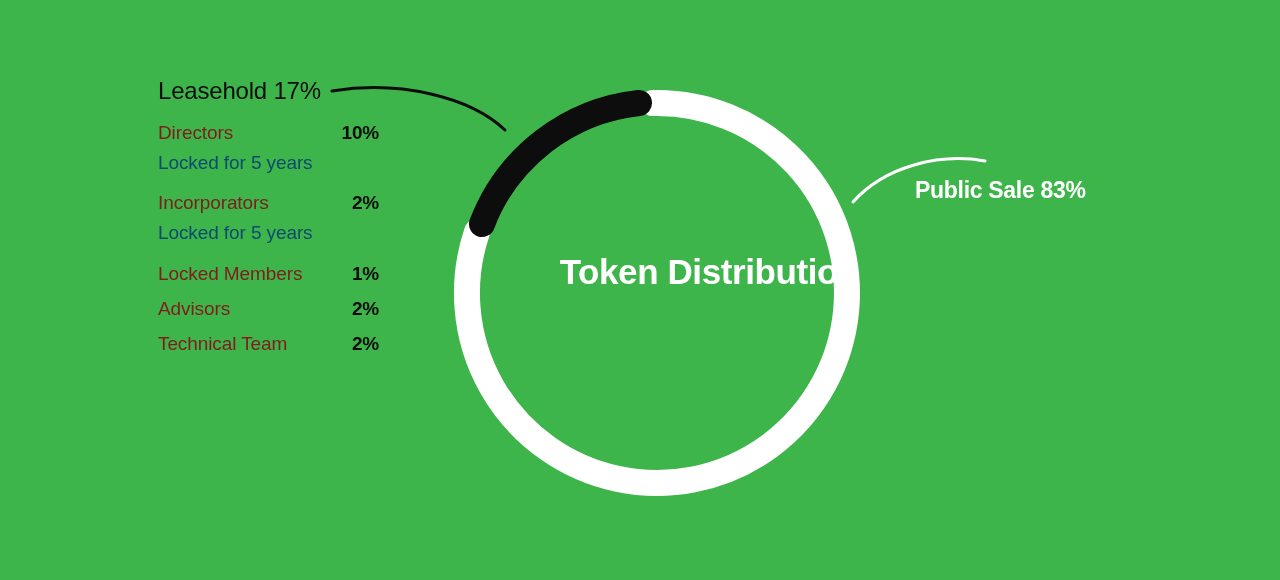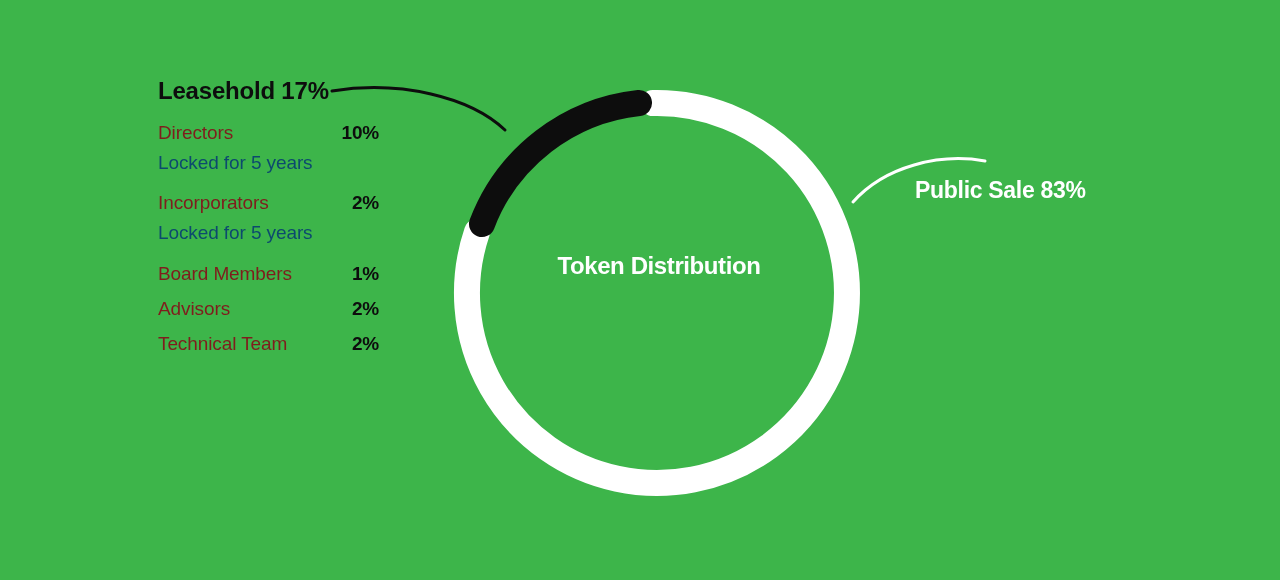--- a/index.html
+++ b/index.html
@@ -22,21 +22,21 @@
 
   
   #legend {
     position: absolute;
     left: 158px;
     top: 78px;
     width: 220px;
   }
   #legend-title {
     font-size: 24px;
-    font-weight: bold;
+    font-weight: normal;
     color: #0d0d0d;
     letter-spacing: -0.2px;
     white-space: nowrap;
     line-height: 1.1;
   }
   .legend-row {
     position: relative;
     margin-top: 18px;
     height: auto;
   }
@@ -77,24 +77,25 @@
   }
   #center-text {
     position: absolute;
     left: 459px;
     top: 252px;
     width: 400px;
     text-align: center;
     color: #ffffff;
   }
   #center-title {
-    font-size: 24px;
+    font-size: 35px;
     font-weight: bold;
     letter-spacing: -0.4px;
     line-height: 1.15;
+    text-align: right;
   }
   #center-value {
     font-size: 33px;
     font-weight: bold;
     letter-spacing: -0.3px;
     line-height: 1.25;
   }
 
   
   #callout {
@@ -152,21 +153,21 @@
       <div class="legend-pct">10%</div>
     </div>
 
     <div class="legend-row">
       <div class="legend-label">Incorporators</div>
       <div class="legend-sub">Locked for 5 years</div>
       <div class="legend-pct">2%</div>
     </div>
 
     <div class="legend-row">
-      <div class="legend-label">Board Members</div>
+      <div class="legend-label">Locked Members</div>
       <div class="legend-pct">1%</div>
     </div>
 
     <div class="legend-row tight">
       <div class="legend-label">Advisors</div>
       <div class="legend-pct">2%</div>
     </div>
 
     <div class="legend-row tight">
       <div class="legend-label">Technical Team</div>

